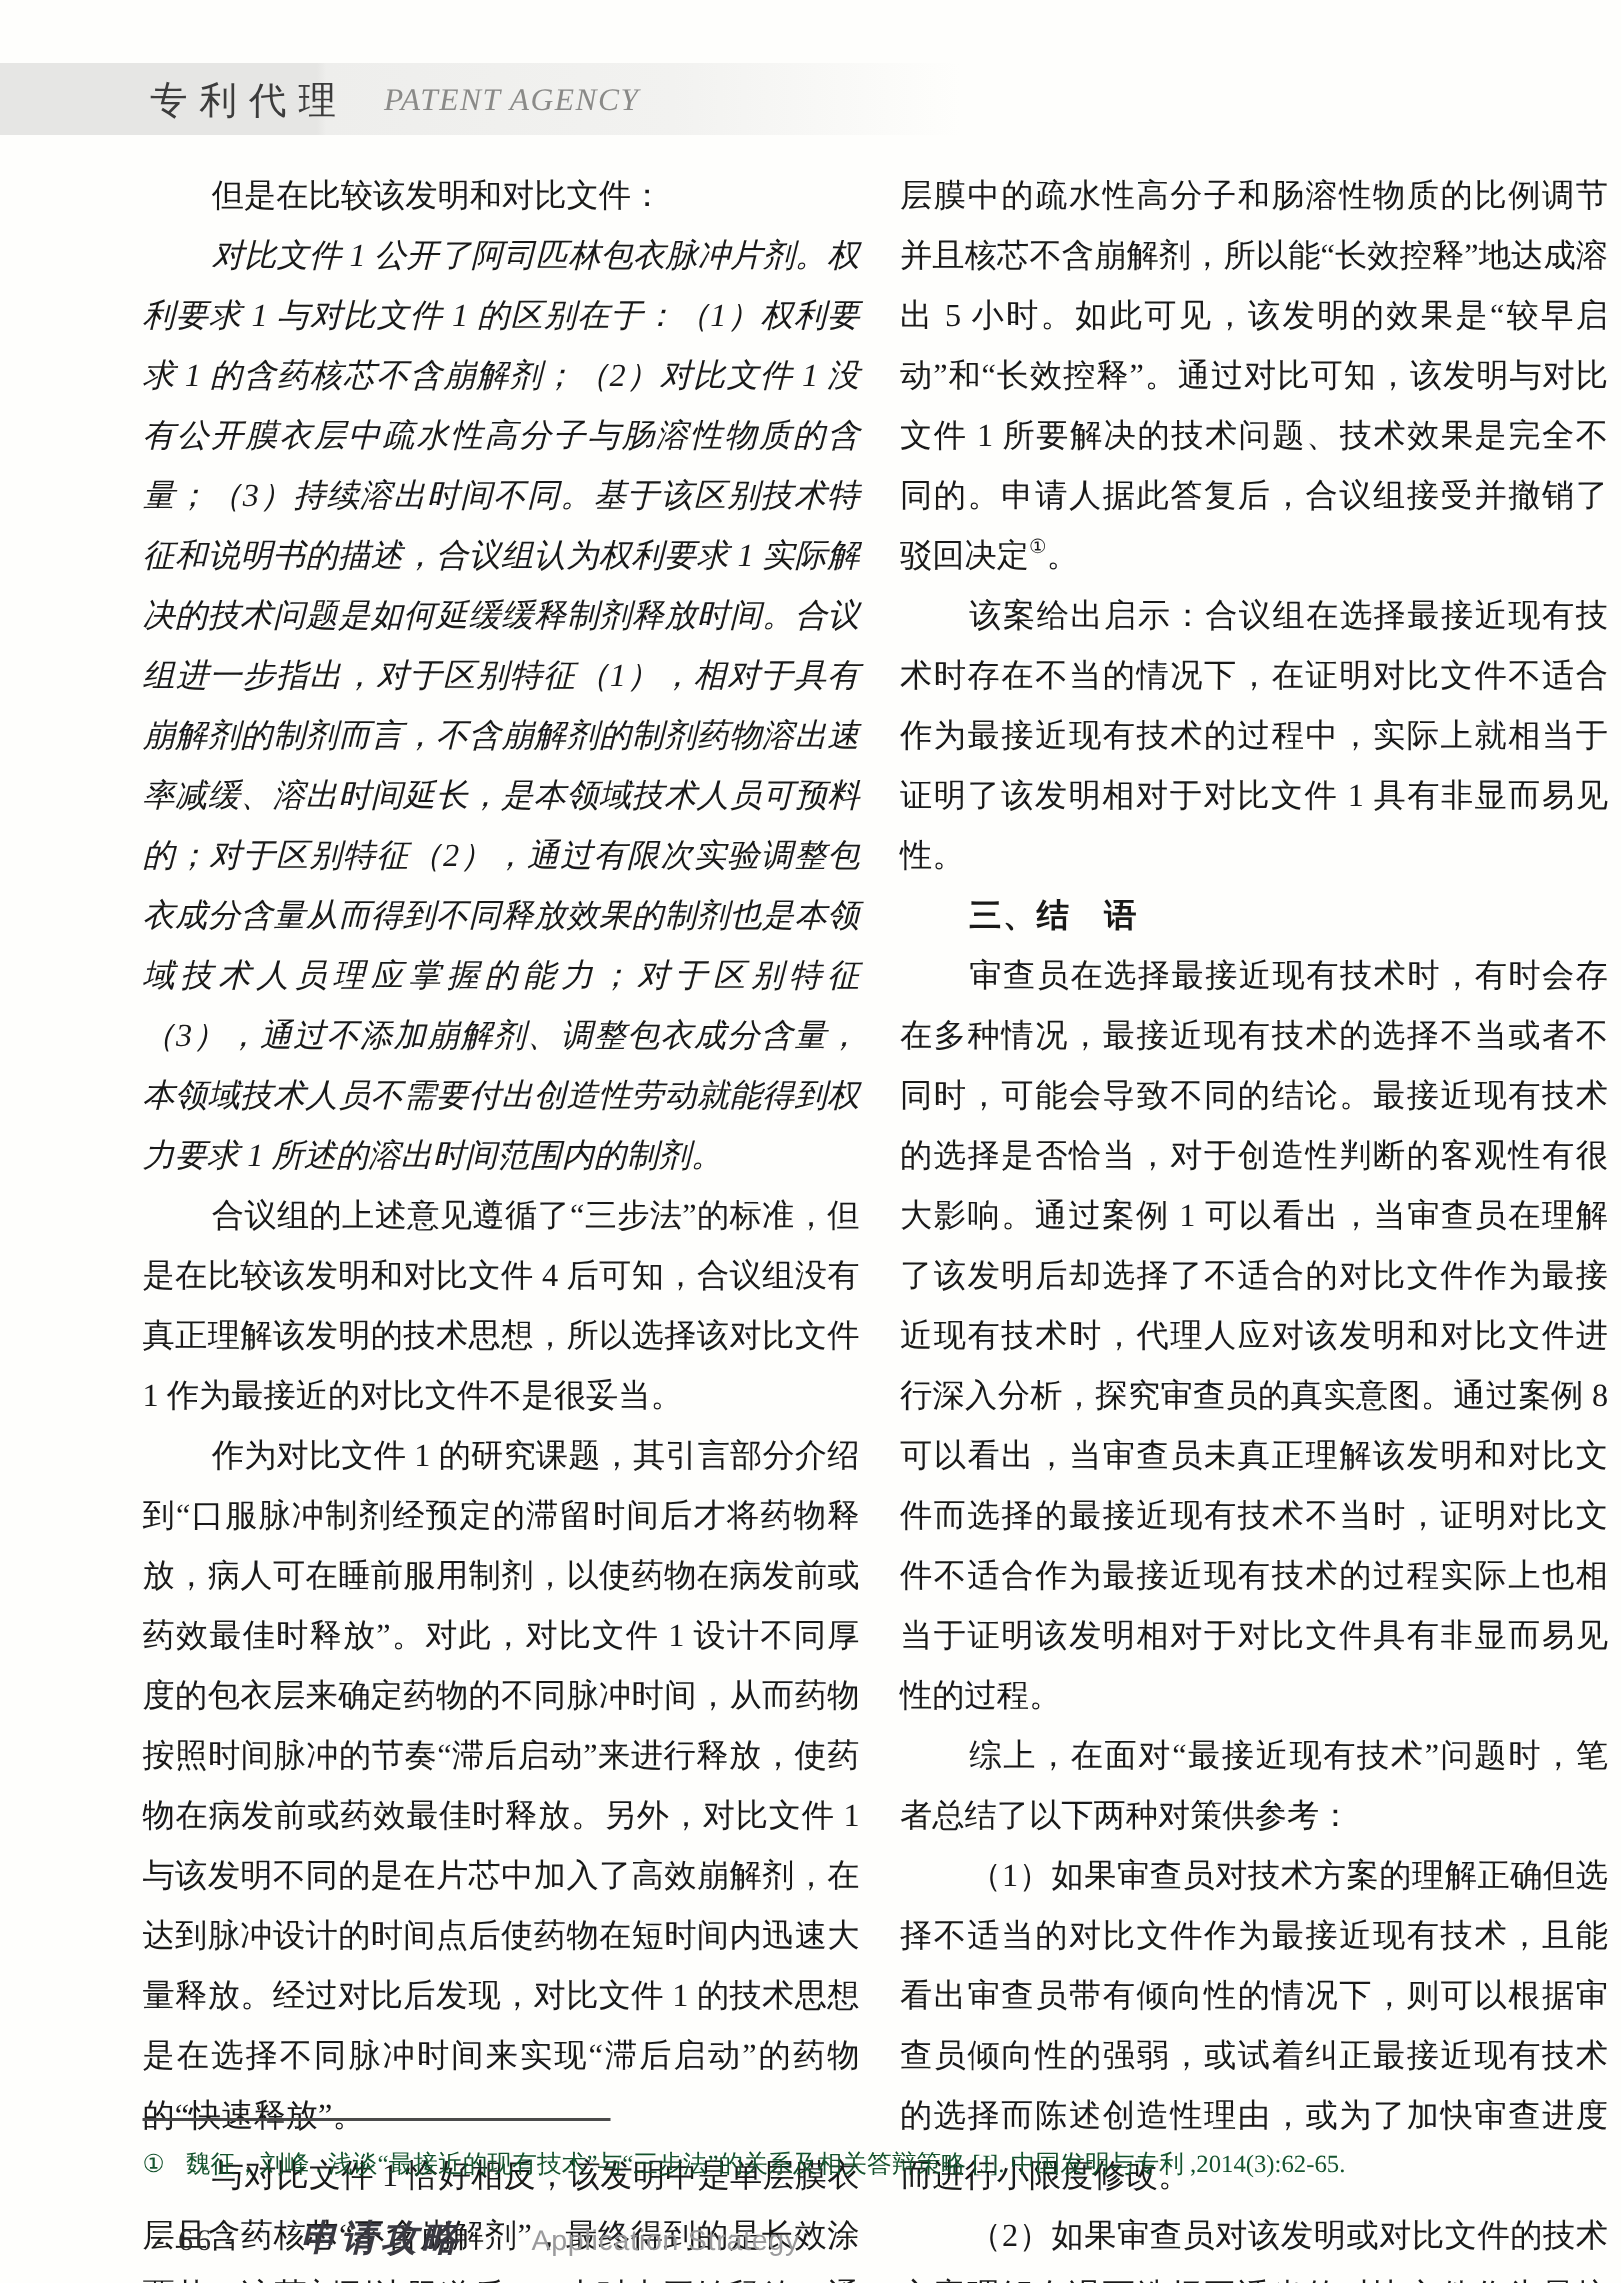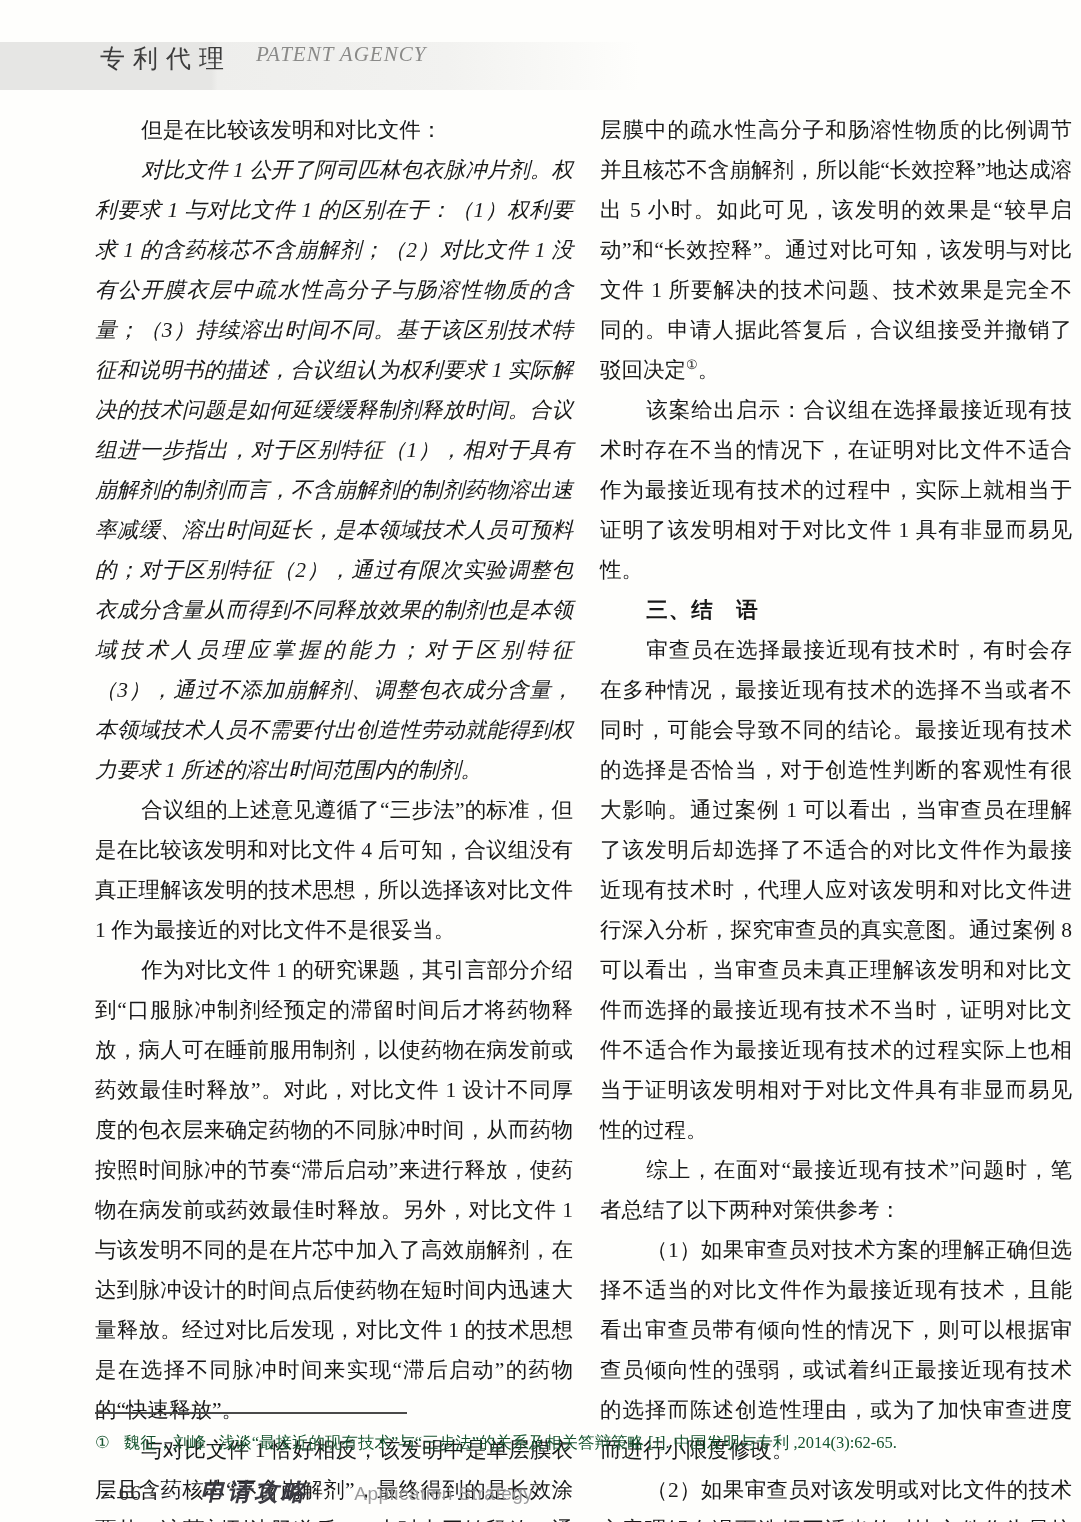--- a/index.html
+++ b/index.html
@@ -16,20 +16,21 @@
   
   .header-bar {
     position: absolute;
     top: 42px; left: 0;
     width: 640px; height: 48px;
     background: linear-gradient(to right,
       #e6e6e4 0%, #e6e6e4 33%,
       #eeeeec 34%, #f2f2f0 70%,
       rgba(242,242,240,0) 100%);
     display: flex;
+    align-items: center;
   }
   .header-title-cn {
     margin-left: 100px;
     font-size: 25px;
     letter-spacing: 8px;
     color: #3c3c3c;
     font-weight: 500;
     white-space: nowrap;
   }
   .header-title-en {

